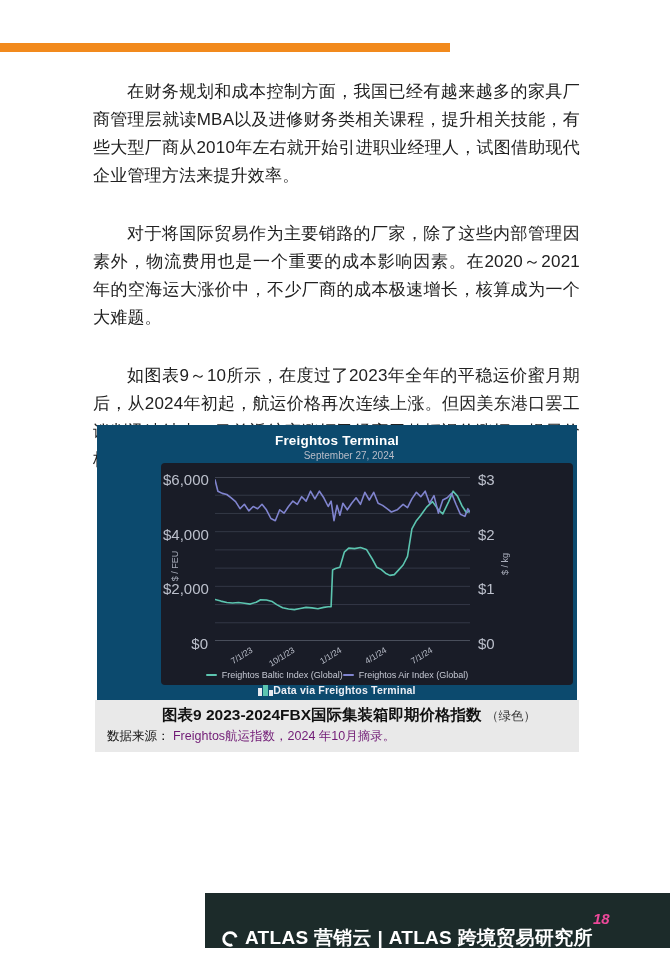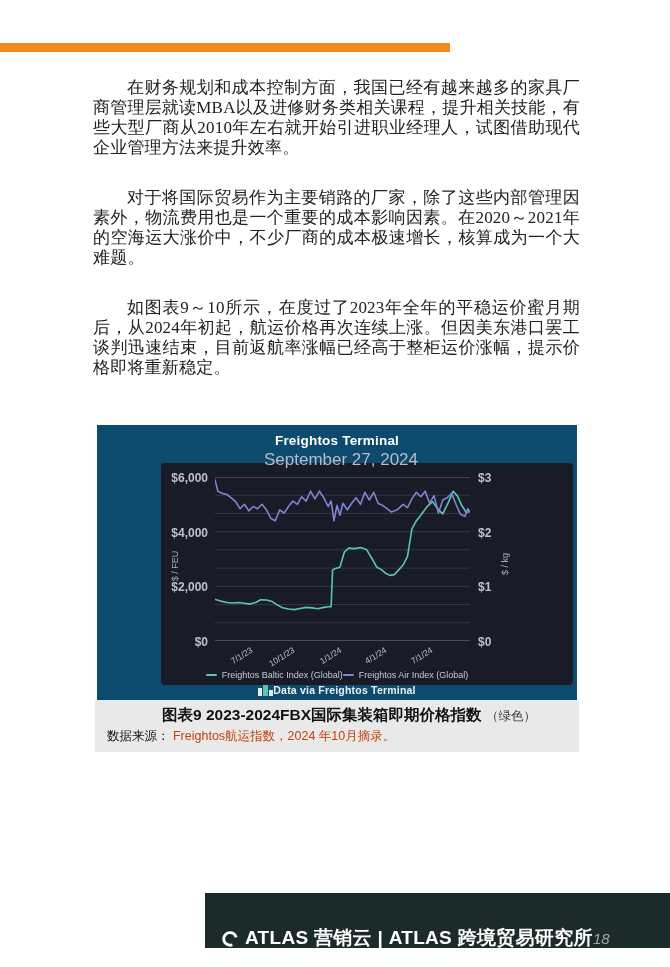--- a/index.html
+++ b/index.html
@@ -9,55 +9,55 @@
     -webkit-font-smoothing:antialiased;overflow:hidden;
   }
   .abs{position:absolute;}
 
   
   .top-bar{left:0;top:43px;width:450px;height:9px;}
 
   
   .text-block{left:93px;top:78px;width:487px;color:#212121;}
   .text-block p{
-    margin:0 0 30px 0;font-size:17px;line-height:20px;
-    text-align:justify;text-indent:2em;letter-spacing:0.2px;font-family:Liberation Serif, serif;
+    margin:0 0 30px 0;font-size:17px;line-height:28px;
+    text-align:justify;text-indent:2em;letter-spacing:0.2px;
   }
 
   
   .chart-panel{left:97px;top:425px;width:480px;height:275px;background:#0c4a6e;}
   .chart-card{position:absolute;left:64px;top:38px;width:412px;height:222px;background:#191C27;border-radius:4px;}
   .chart-title{position:absolute;left:0;top:8px;width:100%;text-align:center;color:#ffffff;font-size:13.5px;font-weight:bold;letter-spacing:.2px;}
-  .chart-subtitle{position:absolute;left:4px;top:25px;width:100%;text-align:center;color:#B8BCC8;font-size:17px;}
+  .chart-subtitle{position:absolute;left:12px;top:25px;width:100%;text-align:center;color:#B8BCC8;font-size:10px;}
   .plot-svg{position:absolute;left:118px;top:52px;}
-  .ytick{position:absolute;width:45px;font-size:12px;color:#BCC0CC;font-weight:bold;}
+  .ytick{position:absolute;width:45px;font-size:15px;color:#BCC0CC;}
   .ytick.left{left:66px;text-align:right;}
   .ytick.right{left:381px;text-align:left;}
   .axis-title{position:absolute;width:60px;font-size:9px;color:#A9ADBB;text-align:center;transform:rotate(-90deg);}
   .xtick{position:absolute;top:220px;width:42px;font-size:8.5px;color:#BCC0CC;text-align:right;
          transform:rotate(-32deg);transform-origin:100% 0%;}
   .legend-row{position:absolute;left:0;top:245px;width:100%;display:flex;justify-content:center;align-items:center;}
   .legend-item{display:flex;align-items:center;gap:5px;font-size:9px;color:#C6C9D4;}
   .legend-dash{display:inline-block;width:11px;height:2px;border-radius:1px;}
   .attr-row{position:absolute;left:0;top:259px;width:100%;display:flex;justify-content:center;align-items:center;}
   .attr-text{font-size:10.5px;color:#EDEFF5;font-weight:bold;letter-spacing:.2px;}
 
   
   .caption-panel{left:95px;top:700px;width:484px;height:52px;background:#E9E9E9;}
   .caption-line1{position:absolute;left:0;top:5px;width:100%;text-align:center;color:#111;}
   .caption-title{font-size:15.5px;font-weight:bold;padding-left:24px;}
   .caption-suffix{font-size:12.5px;color:#333;}
   .caption-line2{position:absolute;left:12px;top:28px;font-size:12.5px;}
   .src-label{font-weight:normal;color:#111;}
-  .src-text{color:#c2410c;}
+  .src-text{color:#701a75;}
 
   
   .footer-bar{left:205px;top:893px;width:465px;height:55px;background:#1C2B2A;display:flex;align-items:center;}
   .brand{display:flex;align-items:center;gap:6px;margin-left:16px;color:#ffffff;font-size:19px;font-weight:bold;letter-spacing:.3px;margin-top:35px;}
-  .page-num{position:absolute;left:388px;top:17px;color:#a3a3a3;font-size:15px;font-weight:normal;font-style:italic;margin-top:20px;}
+  .page-num{position:absolute;left:388px;top:17px;color:#ec4899;font-size:15px;font-weight:bold;font-style:italic;}
 </style>
 </head>
 <body>
 
 <div class="abs top-bar" style="background: rgb(242, 138, 29);"></div>
 
 <div class="abs text-block">
   <p>在财务规划和成本控制方面，我国已经有越来越多的家具厂商管理层就读MBA以及进修财务类相关课程，提升相关技能，有些大型厂商从2010年左右就开始引进职业经理人，试图借助现代企业管理方法来提升效率。</p>
   <p>对于将国际贸易作为主要销路的厂家，除了这些内部管理因素外，物流费用也是一个重要的成本影响因素。在2020～2021年的空海运大涨价中，不少厂商的成本极速增长，核算成为一个大难题。</p>
   <p>如图表9～10所示，在度过了2023年全年的平稳运价蜜月期后，从2024年初起，航运价格再次连续上涨。但因美东港口罢工谈判迅速结束，目前返航率涨幅已经高于整柜运价涨幅，提示价格即将重新稳定。</p>

